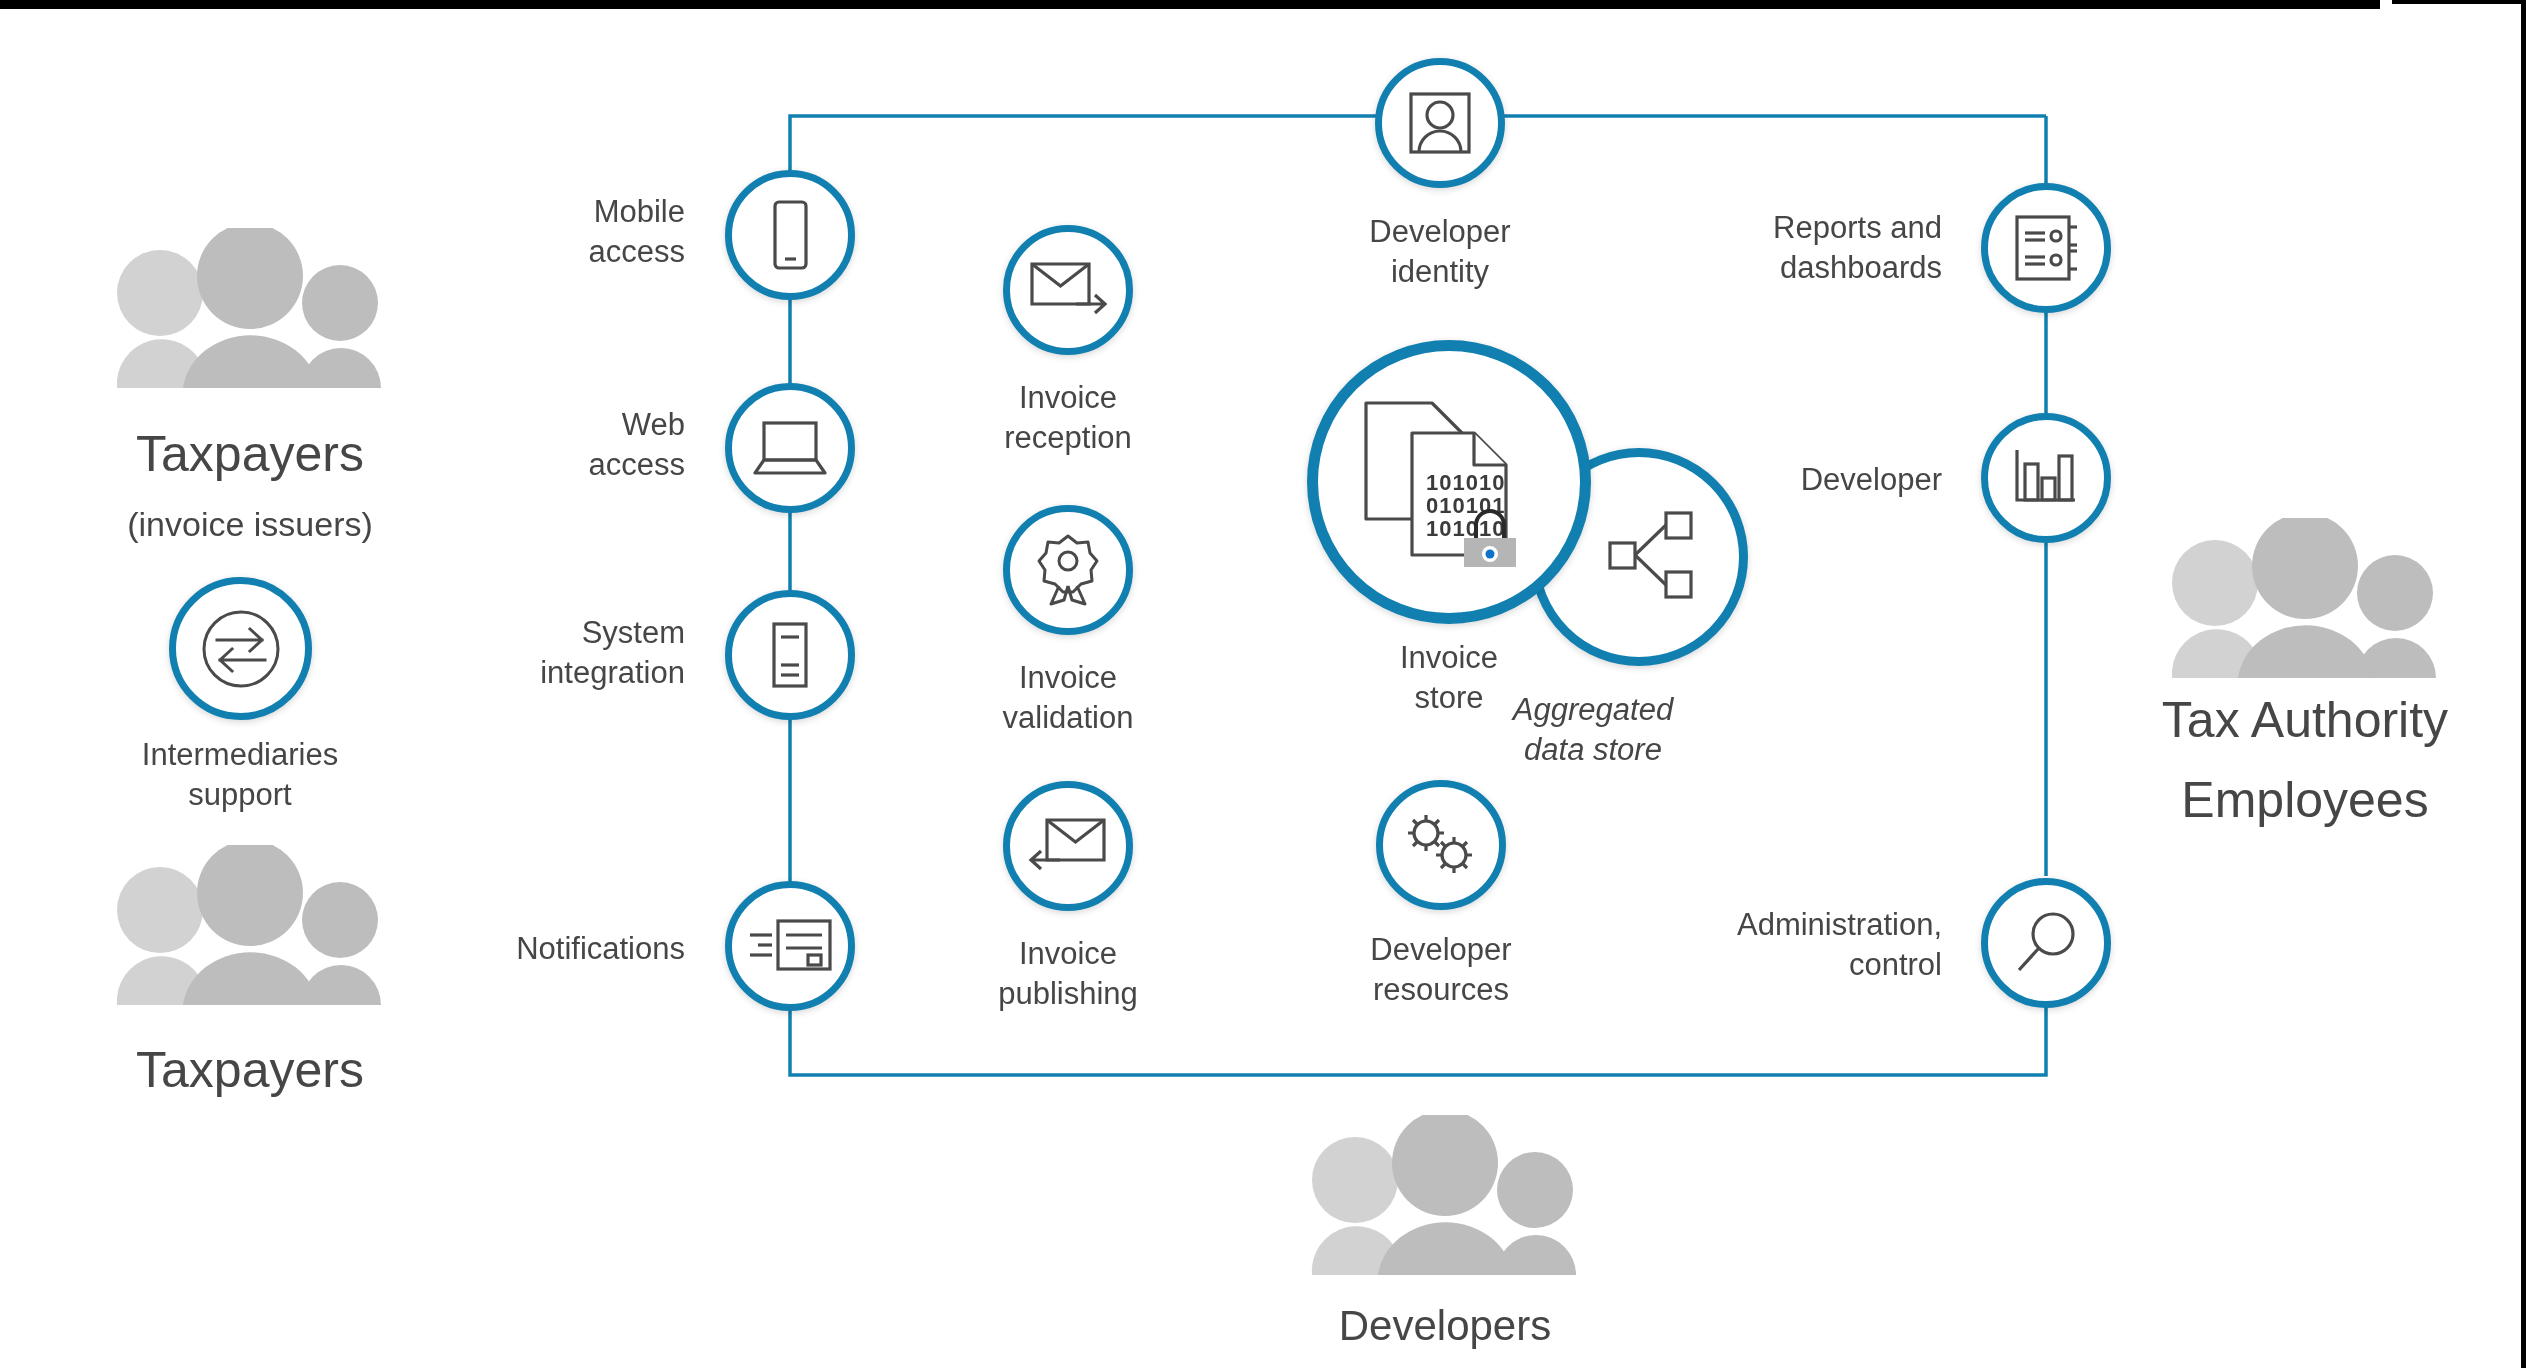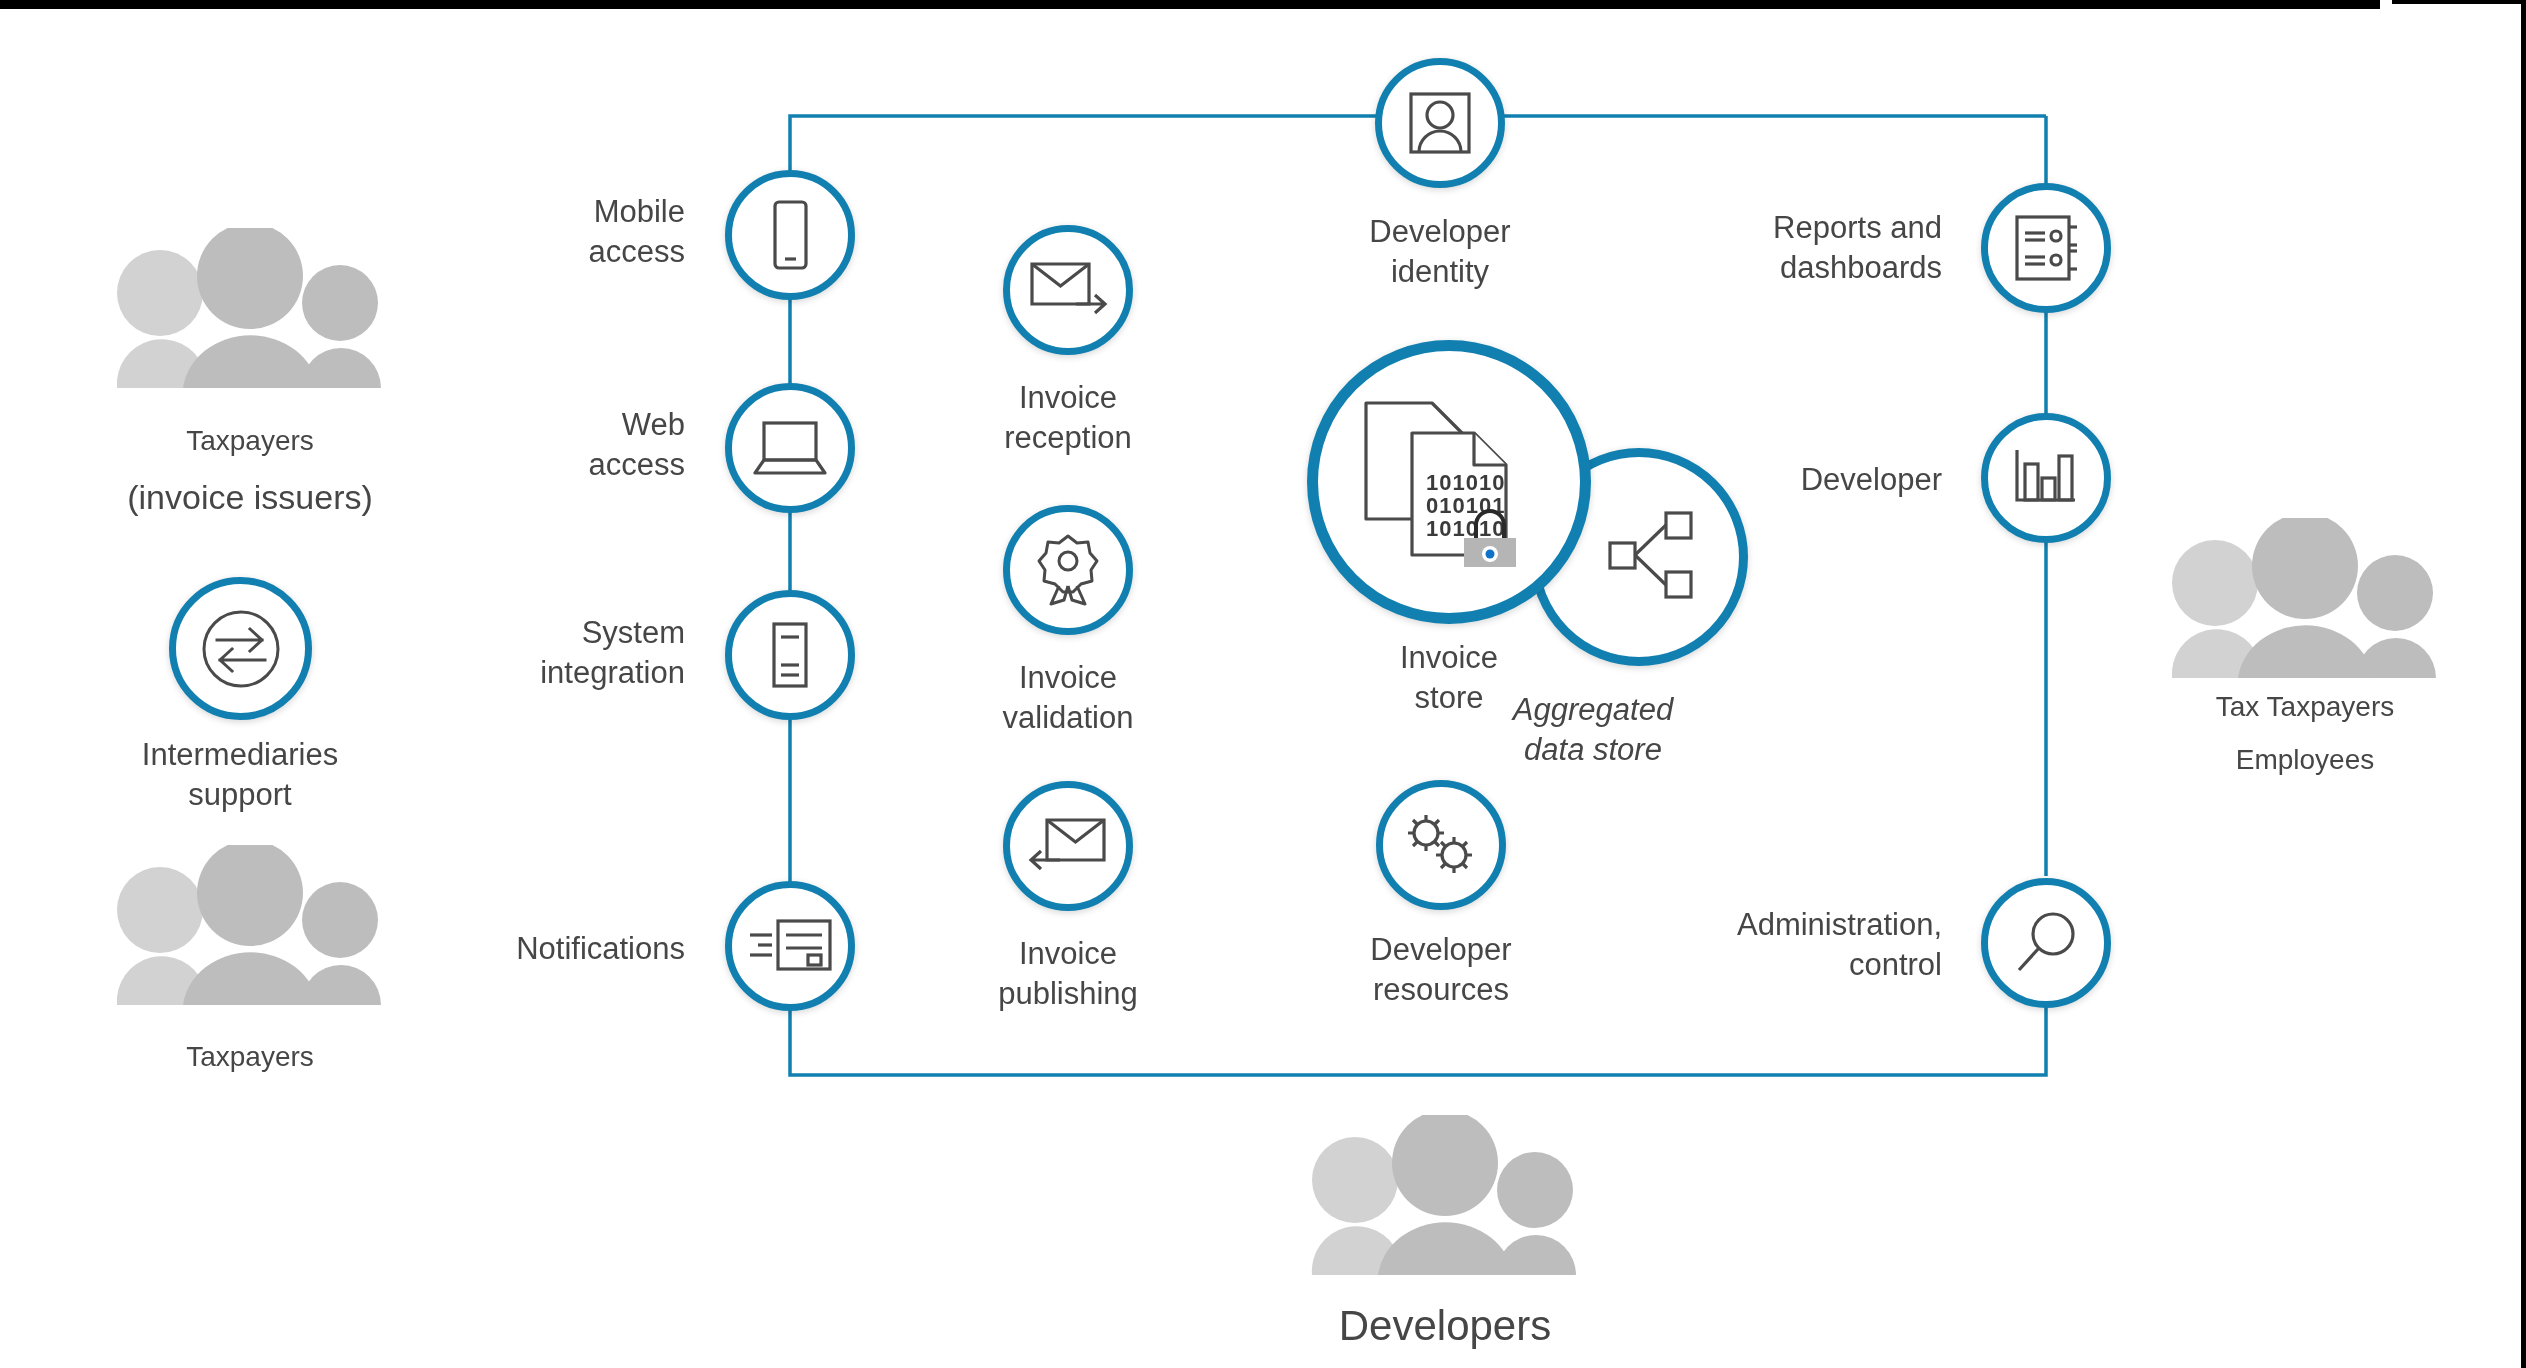--- a/index.html
+++ b/index.html
@@ -59,21 +59,21 @@
   .label.center  { text-align: center; }
 
   
   .people-label {
     position: absolute;
     text-align: center;
     color: #464646;
     line-height: 1.22;
     white-space: pre-line;
   }
-  .people-label .l1 { font-size: 28px; display: block; }
+  .people-label .l1 { font-size: 50px; display: block; }
   .people-label .l2 { font-size: 34px; display: block; }
   .people-label.single .l1 { font-size: 42px; }
 
   .people-icon { position: absolute; }
 </style>
 </head>
 <body>
 
 <div id="stage">
 
@@ -345,21 +345,21 @@
     <svg viewBox="0 0 290 160" width="290" height="160">
       <circle cx="55" cy="65" r="43" fill="#d2d2d2"></circle>
       <path d="M 12 160 a 45 45 0 0 1 86 -22 L 98 160 Z" fill="#d2d2d2"></path>
       <circle cx="235" cy="75" r="38" fill="#bdbdbd"></circle>
       <path d="M 196 160 a 40 40 0 0 1 80 0 Z" fill="#bdbdbd"></path>
       <circle cx="145" cy="48" r="53" fill="#bdbdbd"></circle>
       <path d="M 78 160 a 68 60 0 0 1 135 0 Z" fill="#bdbdbd"></path>
     </svg>
   </div>
   <div class="people-label" style="left:2090px; top:670px; width:430px;">
-    <span class="l1">Tax Taxpayers</span>
+    <span class="l1">Tax Authority</span>
     <span class="l1">Employees</span>
   </div>
 
   <div class="people-icon" style="left:1300px; top:1115px; width:290px; height:160px;">
     <svg viewBox="0 0 290 160" width="290" height="160">
       <circle cx="55" cy="65" r="43" fill="#d2d2d2"></circle>
       <path d="M 12 160 a 45 45 0 0 1 86 -22 L 98 160 Z" fill="#d2d2d2"></path>
       <circle cx="235" cy="75" r="38" fill="#bdbdbd"></circle>
       <path d="M 196 160 a 40 40 0 0 1 80 0 Z" fill="#bdbdbd"></path>
       <circle cx="145" cy="48" r="53" fill="#bdbdbd"></circle>

